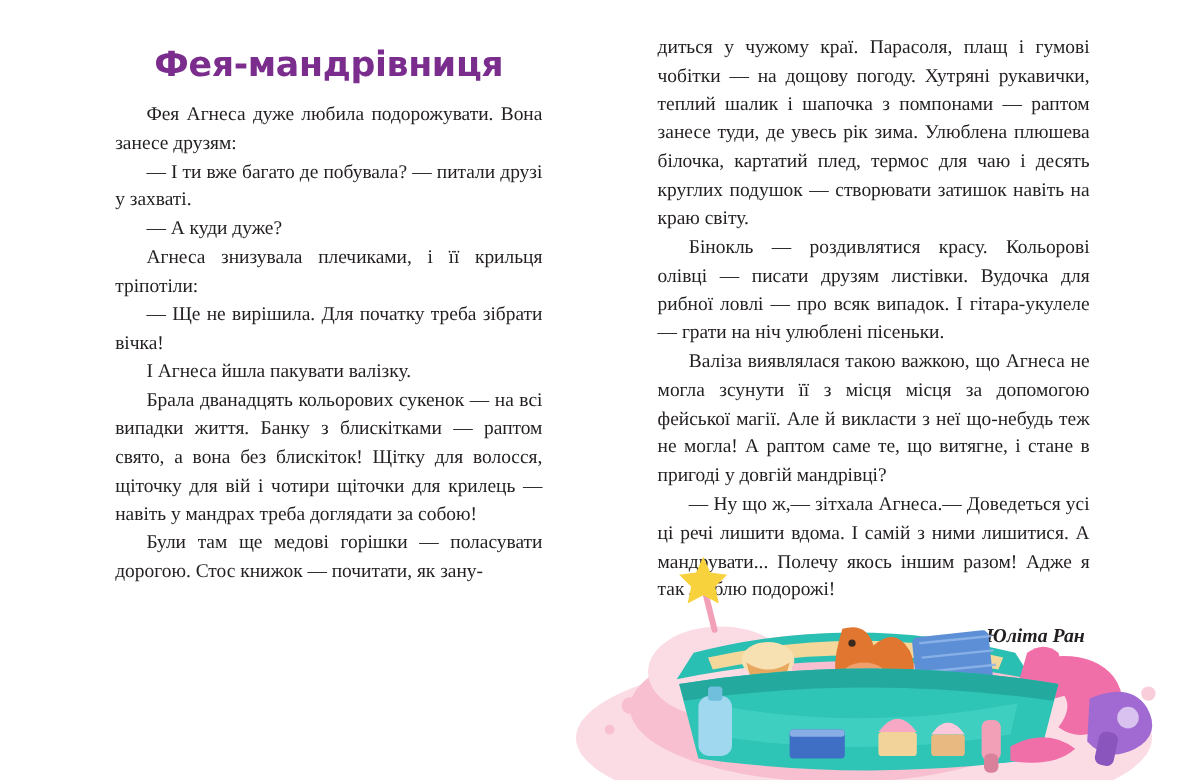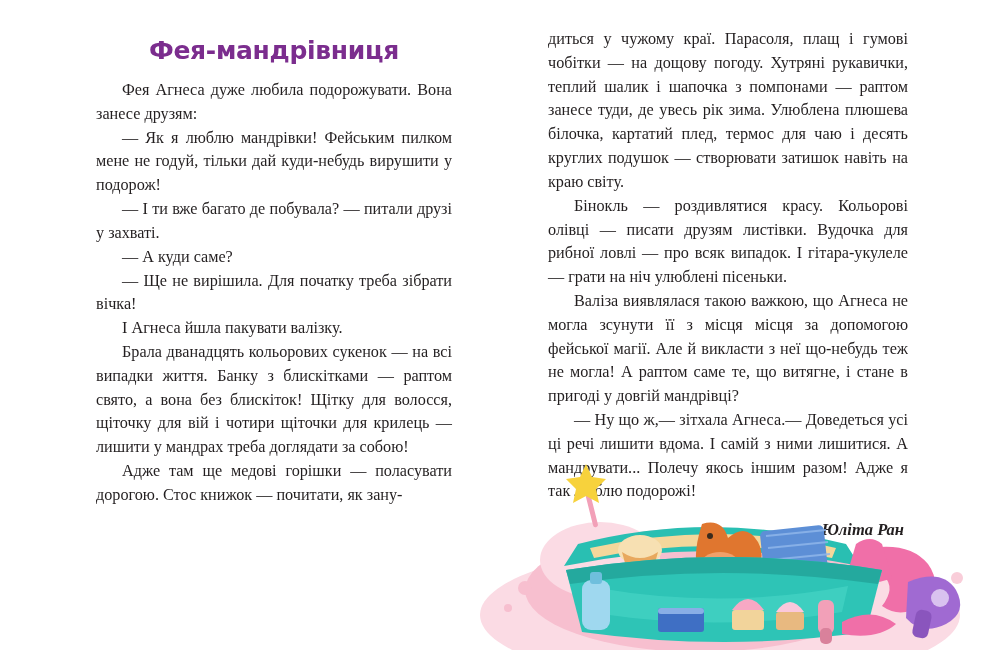--- a/index.html
+++ b/index.html
@@ -33,21 +33,21 @@
   }
 
   .col-right {
     width: 500px;
     padding: 28px 92px 0 48px;
   }
 
   .story-title {
     font-family: "DejaVu Sans", sans-serif;
     font-weight: bold;
-    font-size: 25px;
+    font-size: 29px;
     color: #7b2d8e;
     letter-spacing: -0.3px;
     margin: 8px 0 14px 0;
     text-align: center;
   }
 
   p.para {
     margin: 0;
     font-size: 16.2px;
     line-height: 1.47;
@@ -88,27 +88,27 @@
 </style>
 </head>
 <body>
 
 <div class="page">
 
   <div class="column col-left">
     <h1 class="story-title">Фея-мандрівниця</h1>
 
     <p class="para">Фея Агнеса дуже любила подорожувати. Вона занесе друзям:</p>
-    <p class="para">— Як я люблю мандрівки! Фейським пилком мене не годуй, тільки дай куди-небудь вирушити у подорож!</p>
     <p class="para">— І ти вже багато де побувала? — питали друзі у захваті.</p>
-    <p class="para">— А куди саме?</p>
+    <p class="para">— А куди дуже?</p>
+    <p class="para">Агнеса знизувала плечиками, і її крильця тріпотіли:</p>
     <p class="para">— Ще не вирішила. Для початку треба зібрати вічка!</p>
     <p class="para">І Агнеса йшла пакувати валізку.</p>
-    <p class="para">Брала дванадцять кольорових сукенок — на всі випадки життя. Банку з блискітками — раптом свято, а вона без блискіток! Щітку для волосся, щіточку для вій і чотири щіточки для крилець — лишити у мандрах треба доглядати за собою!</p>
-    <p class="para">Адже там ще медові горішки — поласувати дорогою. Стос книжок — почитати, як зану-</p>
+    <p class="para">Брала дванадцять кольорових сукенок — на всі випадки життя. Банку з блискітками — раптом свято, а вона без блискіток! Щітку для волосся, щіточку для вій і чотири щіточки для крилець — навіть у мандрах треба доглядати за собою!</p>
+    <p class="para">Були там ще медові горішки — поласувати дорогою. Стос книжок — почитати, як зану-</p>
   </div>
 
   <div class="column col-right">
     <p class="para noindent">диться у чужому краї. Парасоля, плащ і гумові чобітки — на дощову погоду. Хутряні рукавички, теплий шалик і шапочка з помпонами — раптом занесе туди, де увесь рік зима. Улюблена плюшева білочка, картатий плед, термос для чаю і десять круглих подушок — створювати затишок навіть на краю світу.</p>
     <p class="para">Бінокль — роздивлятися красу. Кольорові олівці — писати друзям листівки. Вудочка для рибної ловлі — про всяк випадок. І гітара-укулеле — грати на ніч улюблені пісеньки.</p>
     <p class="para">Валіза виявлялася такою важкою, що Агнеса не могла зсунути її з місця місця за допомогою фейської магії. Але й викласти з неї що-небудь теж не могла! А раптом саме те, що витягне, і стане в пригоді у довгій мандрівці?</p>
     <p class="para">— Ну що ж,— зітхала Агнеса.— Доведеться усі ці речі лишити вдома. І самій з ними лишитися. А мандрувати... Полечу якось іншим разом! Адже я так люблю подорожі!</p>
 
     <div class="signature">Юліта Ран</div>
   </div>

